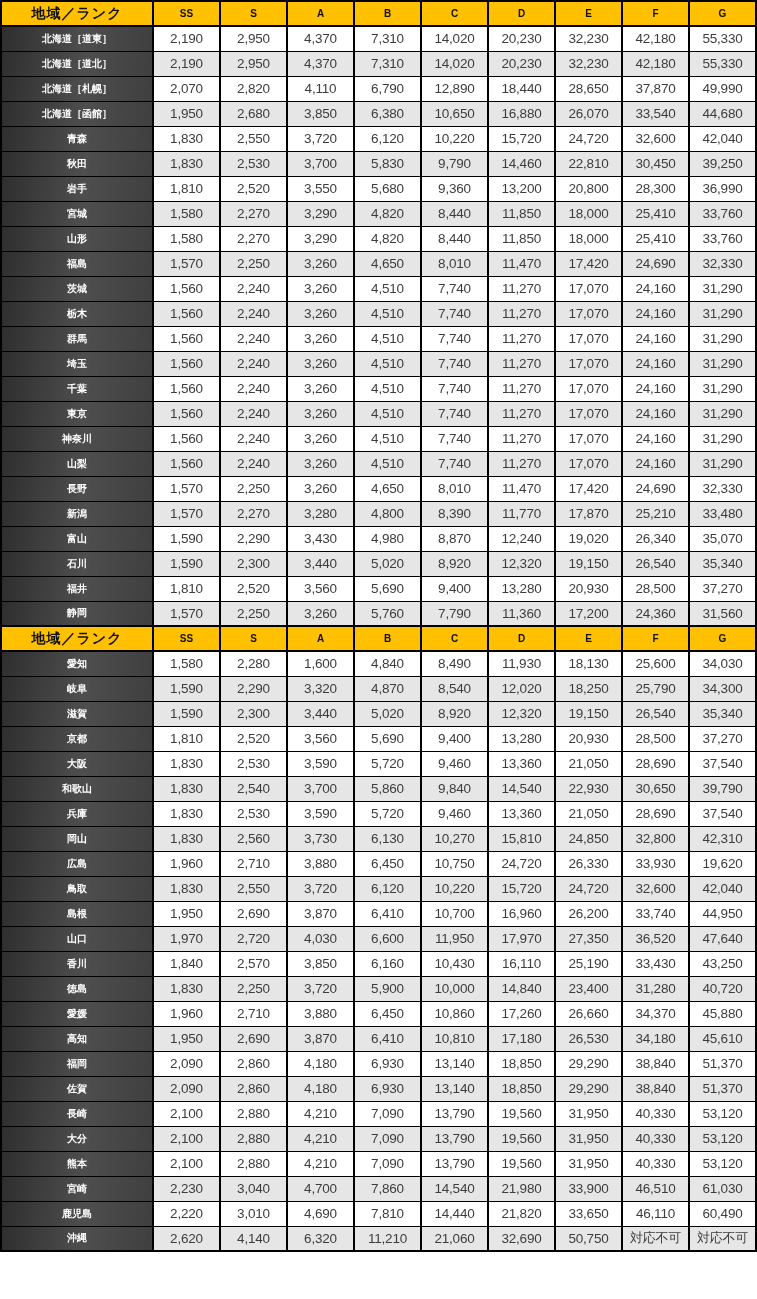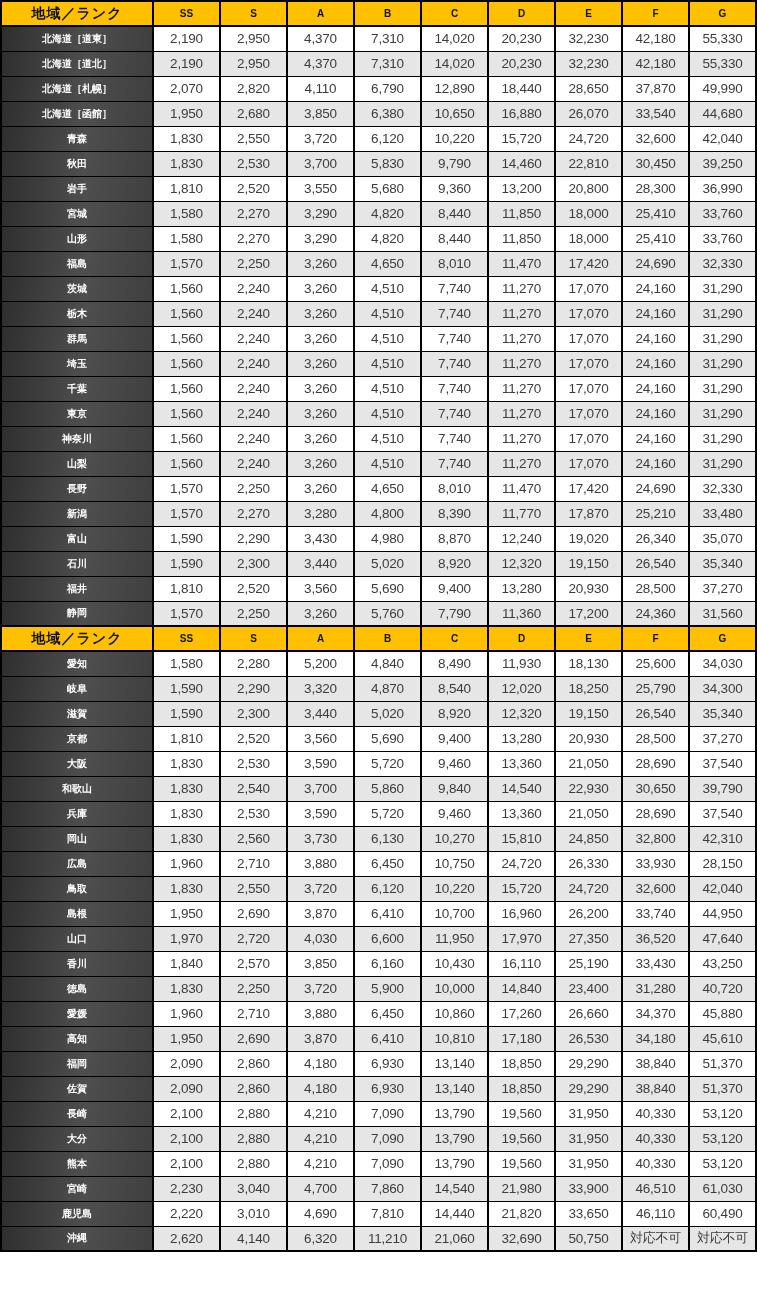--- a/index.html
+++ b/index.html
@@ -359,21 +359,21 @@
           <th class="hdr">C</th>
           <th class="hdr">D</th>
           <th class="hdr">E</th>
           <th class="hdr">F</th>
           <th class="hdr">G</th>
         </tr>
         <tr class="plain">
           <td class="region">愛知</td>
           <td class="val">1,580</td>
           <td class="val">2,280</td>
-          <td class="val">5,200</td>
+          <td class="val">1,600</td>
           <td class="val">4,840</td>
           <td class="val">8,490</td>
           <td class="val">11,930</td>
           <td class="val">18,130</td>
           <td class="val">25,600</td>
           <td class="val">34,030</td>
         </tr>
         <tr class="alt">
           <td class="region">岐阜</td>
           <td class="val">1,590</td>
@@ -461,21 +461,21 @@
         <tr class="plain">
           <td class="region">広島</td>
           <td class="val">1,960</td>
           <td class="val">2,710</td>
           <td class="val">3,880</td>
           <td class="val">6,450</td>
           <td class="val">10,750</td>
           <td class="val">24,720</td>
           <td class="val">26,330</td>
           <td class="val">33,930</td>
-          <td class="val">28,150</td>
+          <td class="val">19,620</td>
         </tr>
         <tr class="alt">
           <td class="region">鳥取</td>
           <td class="val">1,830</td>
           <td class="val">2,550</td>
           <td class="val">3,720</td>
           <td class="val">6,120</td>
           <td class="val">10,220</td>
           <td class="val">15,720</td>
           <td class="val">24,720</td>

